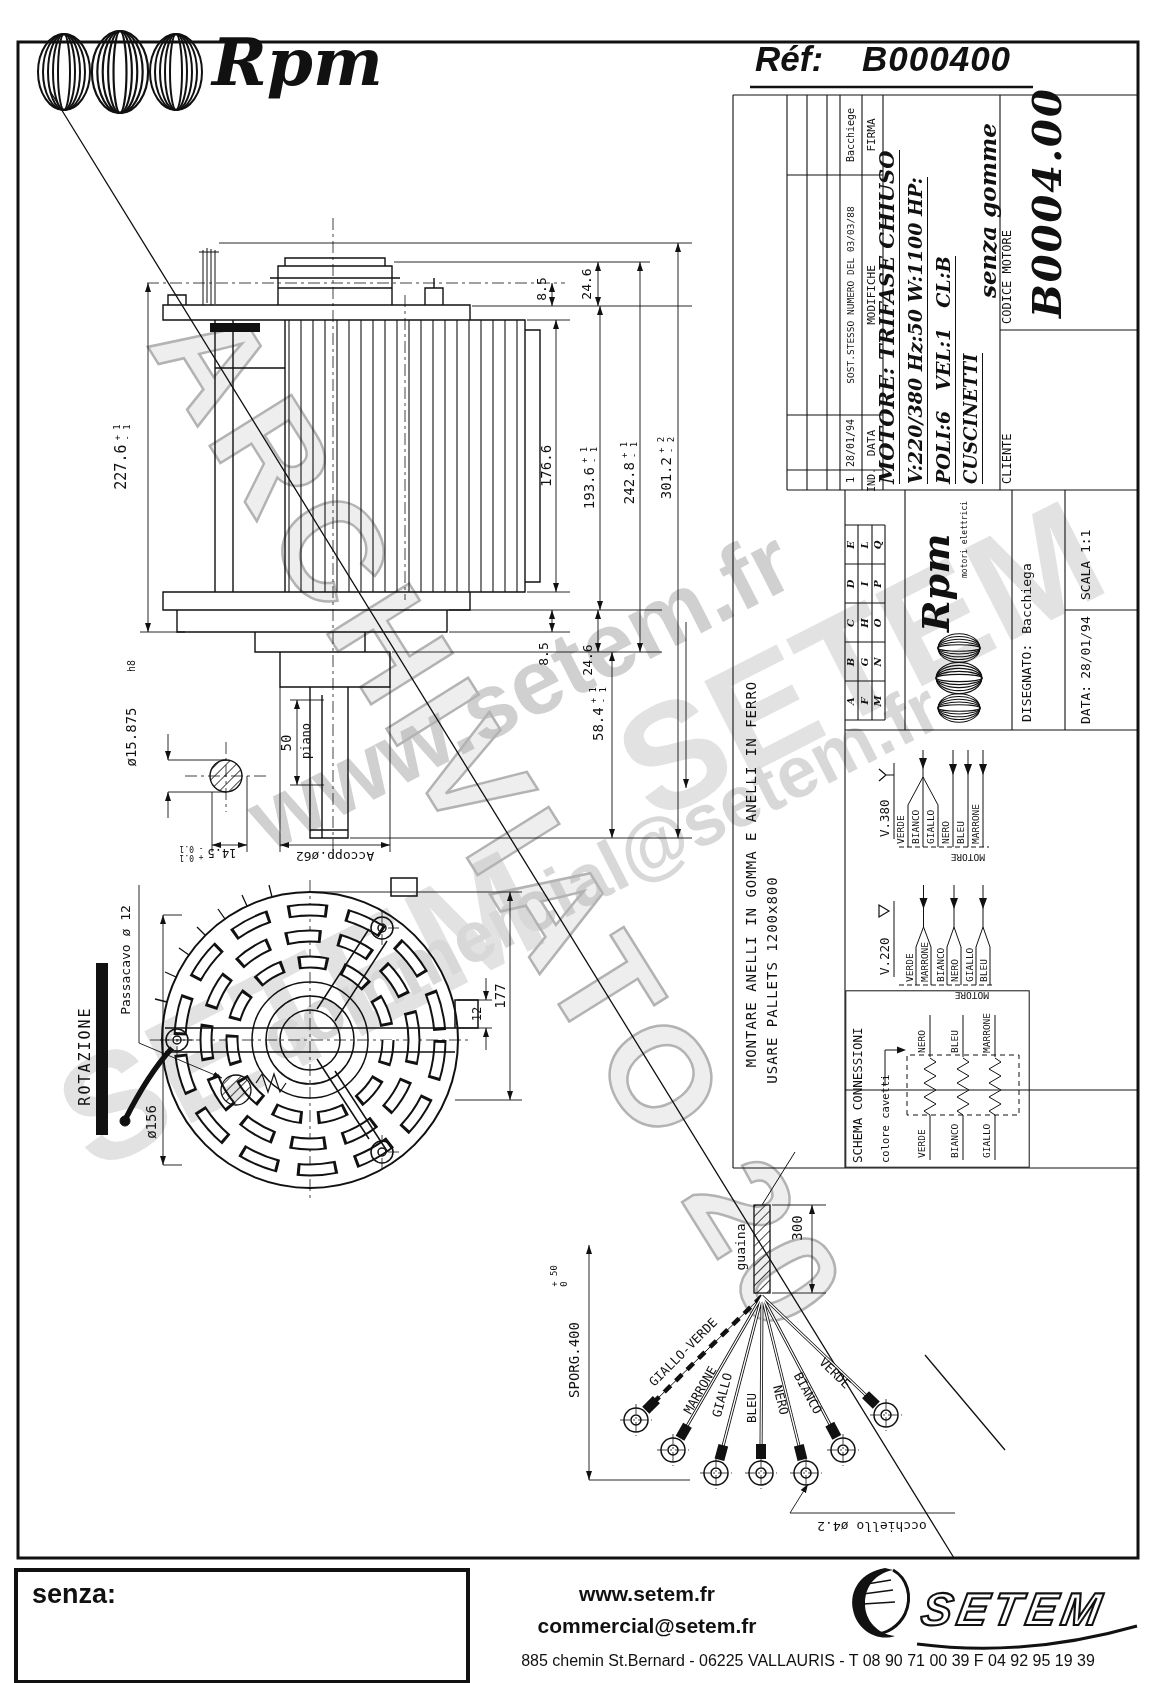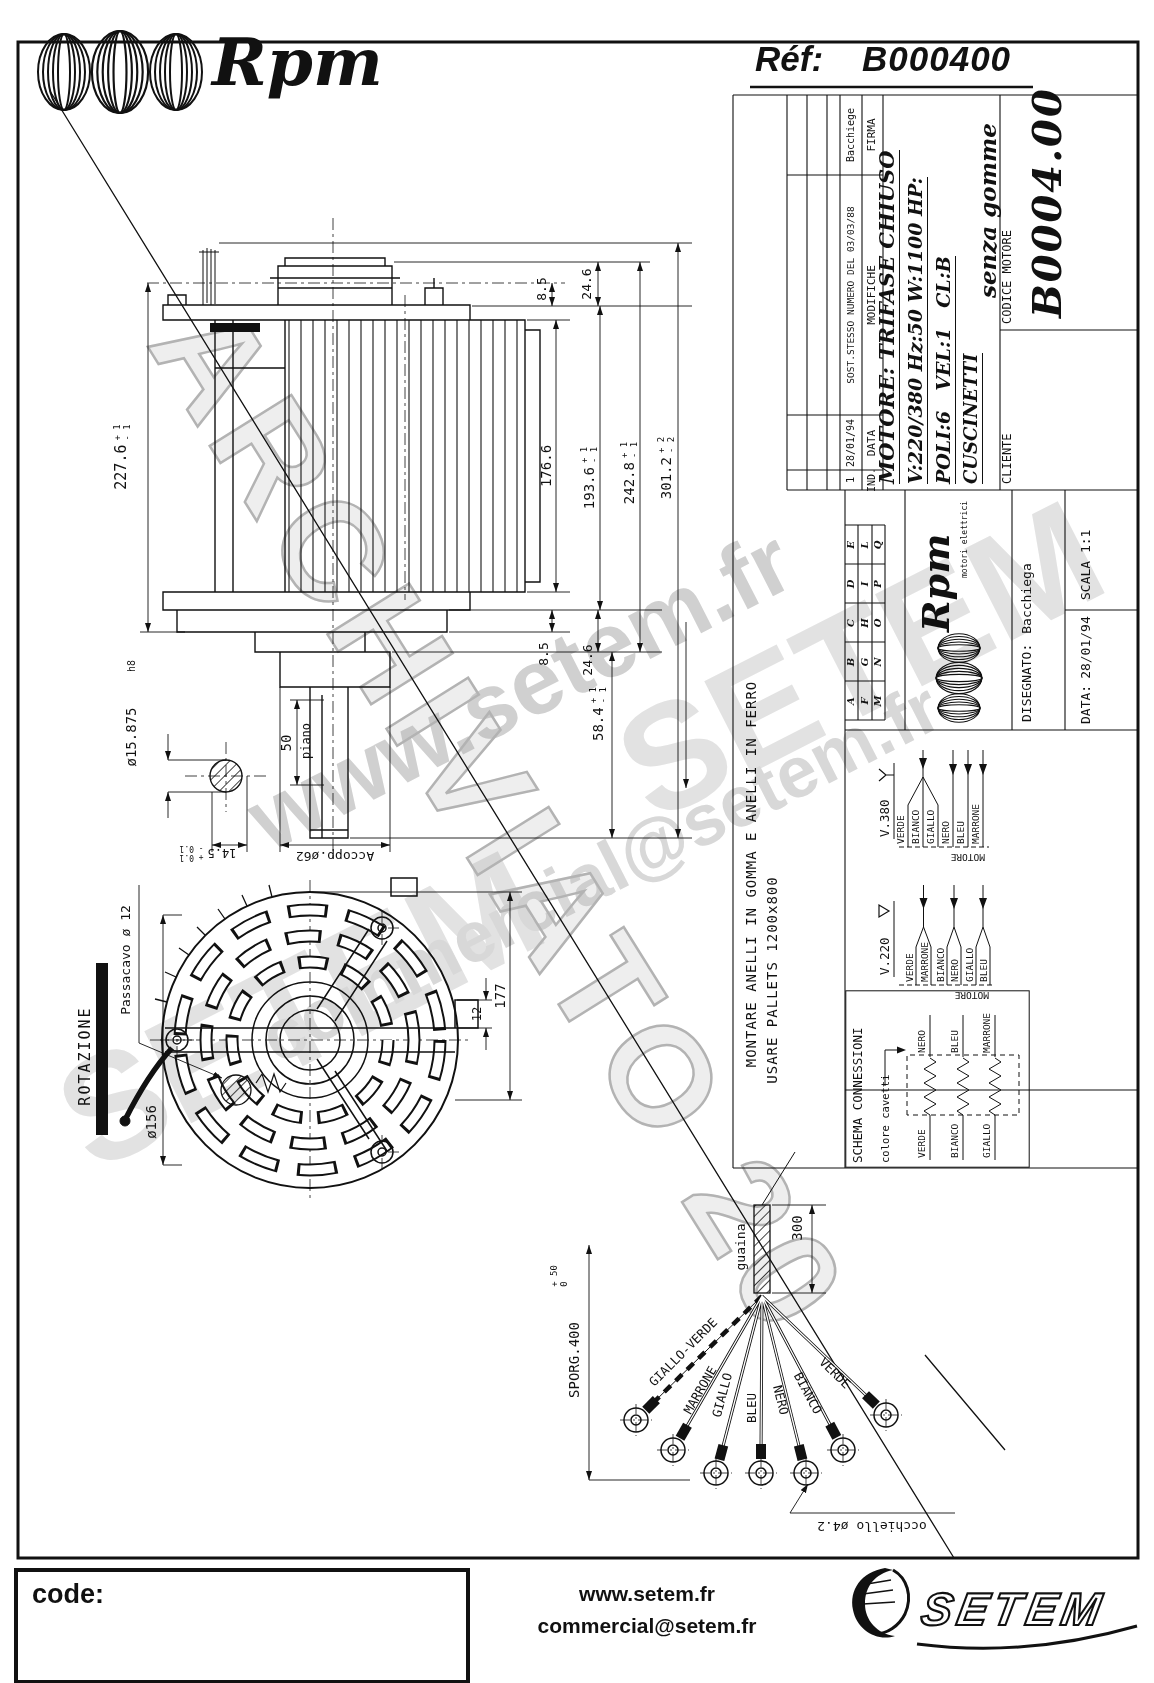--- a/index.html
+++ b/index.html
@@ -403,23 +403,24 @@
       <text x="10" y="80">VERDE</text>
       <text x="115" y="80">NERO</text>
       <text x="10" y="113">BIANCO</text>
       <text x="115" y="113">BLEU</text>
       <text x="10" y="145">GIALLO</text>
       <text x="115" y="145">MARRONE</text>
     </svg>
   </div>
 
   <div style="position:absolute;left:14px;top:1568px;width:448px;height:108px;border:4px solid #111"></div>
-  <div class="lblL sans b" style="left:32px;top:1580px;--fs:27px">code:</div>
+  <div class="lblL sans b" style="left:32px;top:1580px;--fs:27px">senza:</div>
   <div class="lbl sans b" style="left:647px;top:1594px;--fs:21px">www.setem.fr</div>
   <div class="lbl sans b" style="left:647px;top:1626px;--fs:21px">commercial@setem.fr</div>
+  <div class="lbl sans" style="left:808px;top:1661px;--fs:16px">885 chemin St.Bernard  -  06225 VALLAURIS  -  T 08 90 71 00 39   F 04 92 95 19 39</div>
   <svg class="isvg" style="left:845px;top:1560px" width="300" height="110">
     <path d="M40,8 C16,12 4,30 8,50 C12,70 32,82 50,76 C32,74 20,60 20,44 C20,26 30,14 48,10 Z" fill="#111"></path>
     <path d="M48,10 C62,18 68,36 60,54 C54,66 42,74 30,74" fill="none" stroke="#111" stroke-width="3"></path>
     <path d="M22,24 L46,20 M18,34 L48,30 M18,44 L50,42" stroke="#111" stroke-width="1.5"></path>
     <path d="M72,84 Q180,98 292,66" fill="none" stroke="#111" stroke-width="3"></path>
   </svg>
   <div class="lblL setemtxt" style="left:922px;top:1584px;--fs:46px">SETEM</div>
 
 </div>
 

